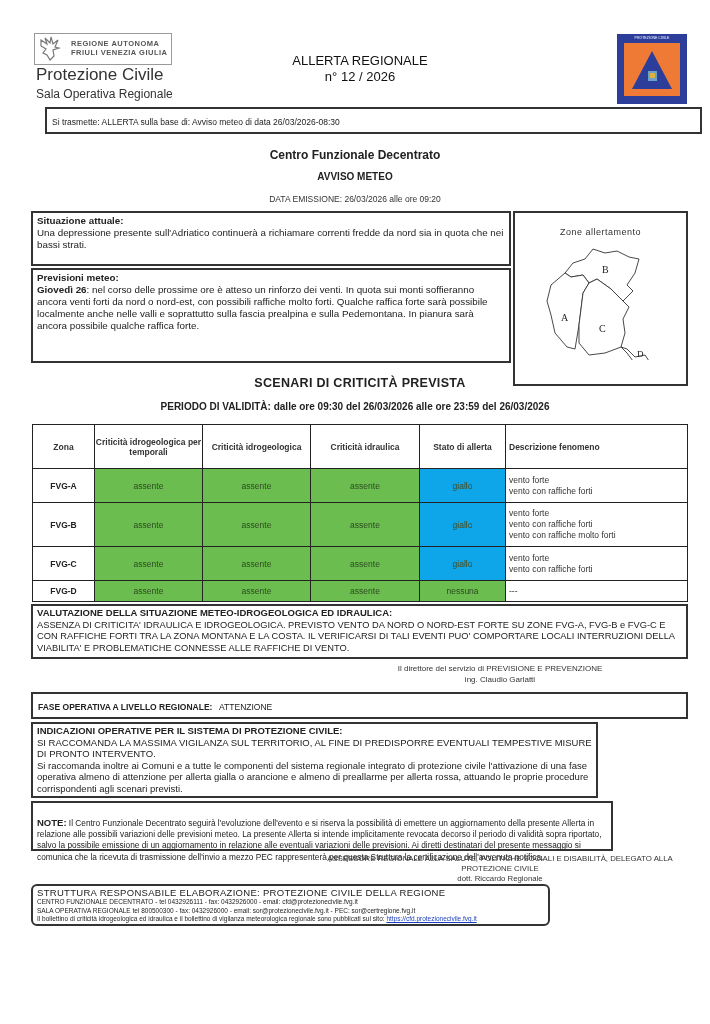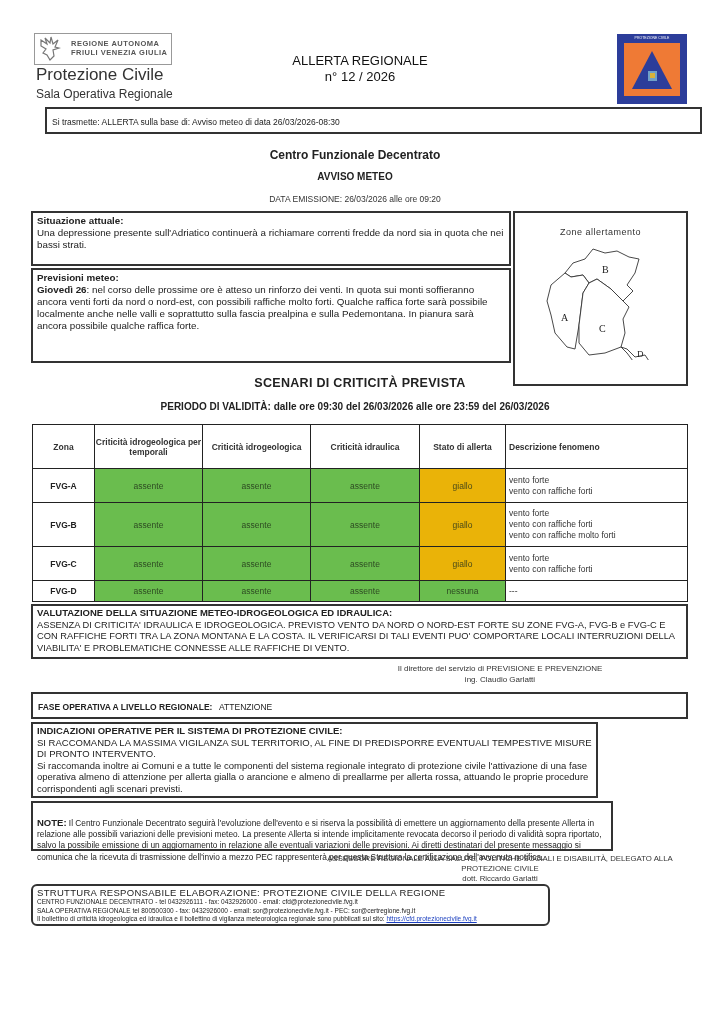--- a/index.html
+++ b/index.html
@@ -29,21 +29,21 @@
   .map-box { left:513px; top:211px; width:175px; height:175px;padding-left:42px; }
   .map-box .map-title { position:absolute; top:14px; left:0; width:100%; text-align:center; font-size:9px; color:#333; letter-spacing:0.5px; }
   .scen { top:376px; font-size:12.5px; font-weight:bold; color:#222; letter-spacing:0.3px; }
   .periodo { top:401px; font-size:10px; font-weight:bold; color:#222; }
   
   table.crit { position:absolute; left:32px; top:424px; width:656px; border-collapse:collapse; font-size:8.5px; }
   table.crit td { border:1.5px solid #222; text-align:center; padding:0; }
   table.crit tr.head td { height:43px; font-weight:bold; color:#333; }
   table.crit td.zone { font-weight:bold; color:#222; font-size:8.5px; }
   table.crit td.green { background:#6abd4e; color:#2d4a22; }
-  table.crit td.yellow { background:#eab308; color:#4a4a18;margin-left:40px; }
+  table.crit td.yellow { background:#0ea5e9; color:#4a4a18;margin-left:40px; }
   table.crit td.desc { text-align:left; padding-left:3px; color:#333; line-height:11px; }
   table.crit td.desc-h { text-align:left; padding-left:3px; }
   .valut { left:31px; top:604px; width:657px; height:55px; font-size:9.3px; padding:1px 4px; line-height:11.5px; }
   .valut b { font-size:9.5px; }
   .direttore { left:360px; top:664px; width:280px; text-align:center; font-size:8px; line-height:10.5px; color:#333; }
   .fase { left:31px; top:692px; width:657px; height:27px; font-size:8.5px; padding:8px 5px; }
   .indic { left:31px; top:722px; width:567px; height:76px; font-size:9.5px; padding:1px 4px; line-height:11.5px; }
   .note { left:31px; top:801px; width:582px; height:50px; font-size:8.3px; padding:14px 4px; line-height:11.2px; }
   .assessore { left:300px; top:854px; width:400px; text-align:center; font-size:7.8px; line-height:10px; color:#333; }
   .footer { left:31px; top:884px; width:519px; height:42px; padding:2px 4px; font-size:6.5px; line-height:8.5px;border-radius:6px; }
@@ -205,21 +205,21 @@
   <div>Si raccomanda inoltre ai Comuni e a tutte le componenti del sistema regionale integrato di protezione civile l'attivazione di una fase operativa almeno di attenzione per allerta gialla o arancione e almeno di preallarme per allerta rossa, attuando le proprie procedure corrispondenti agli scenari previsti.</div>
 </div>
 
 <div class="box note">
   <b style="font-size:9.5px;">NOTE:</b><span> Il Centro Funzionale Decentrato seguirà l'evoluzione dell'evento e si riserva la possibilità di emettere un aggiornamento della presente Allerta in relazione alle possibili variazioni delle previsioni meteo. La presente Allerta si intende implicitamente revocata decorso il periodo di validità sopra riportato, salvo la possibile emissione di un aggiornamento in relazione alle eventuali variazioni delle previsioni. Ai diretti destinatari del presente messaggio si comunica che la ricevuta di trasmissione dell'invio a mezzo PEC rappresenterà per questa Struttura la certificazione dell'avvenuta notifica.</span>
 </div>
 
 <div class="abs assessore">
   <div>ASSESSORE REGIONALE ALLA SALUTE, POLITICHE SOCIALI E DISABILITÀ, DELEGATO ALLA</div>
   <div>PROTEZIONE CIVILE</div>
-  <div>dott. Riccardo Garlatti</div>
+  <div>dott. Riccardo Regionale</div>
 </div>
 
 <div class="box footer">
   <div class="ft-title">STRUTTURA RESPONSABILE ELABORAZIONE: PROTEZIONE CIVILE DELLA REGIONE</div>
   <div>CENTRO FUNZIONALE DECENTRATO - tel 0432926111 - fax: 0432926000 - email: cfd@protezionecivile.fvg.it</div>
   <div>SALA OPERATIVA REGIONALE tel 800500300 - fax: 0432926000 - email: sor@protezionecivile.fvg.it - PEC: sor@certregione.fvg.it</div>
   <div><span>Il bollettino di criticità idrogeologica ed idraulica e il bollettino di vigilanza meteorologica regionale sono pubblicati sul sito: </span><a href="#">https://cfd.protezionecivile.fvg.it</a></div>
 </div>
 
 </body></html>

